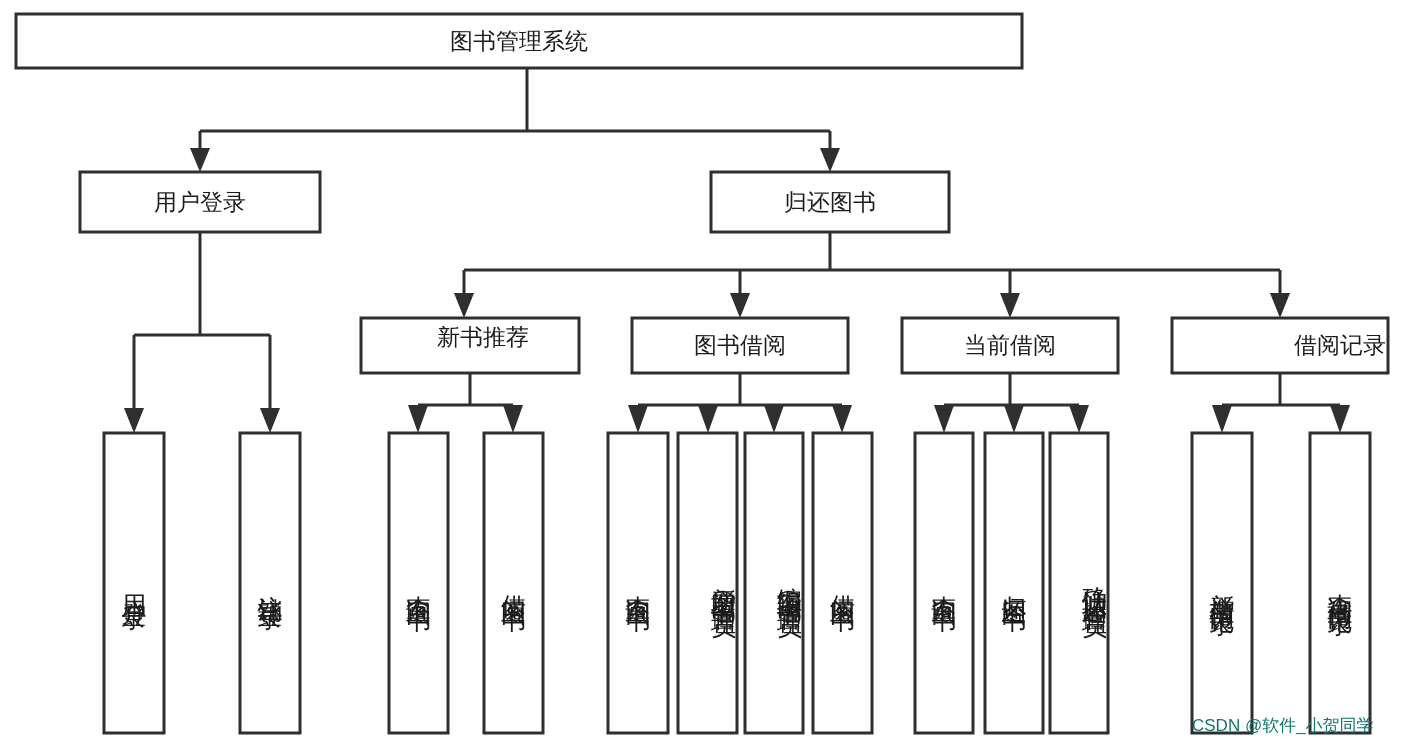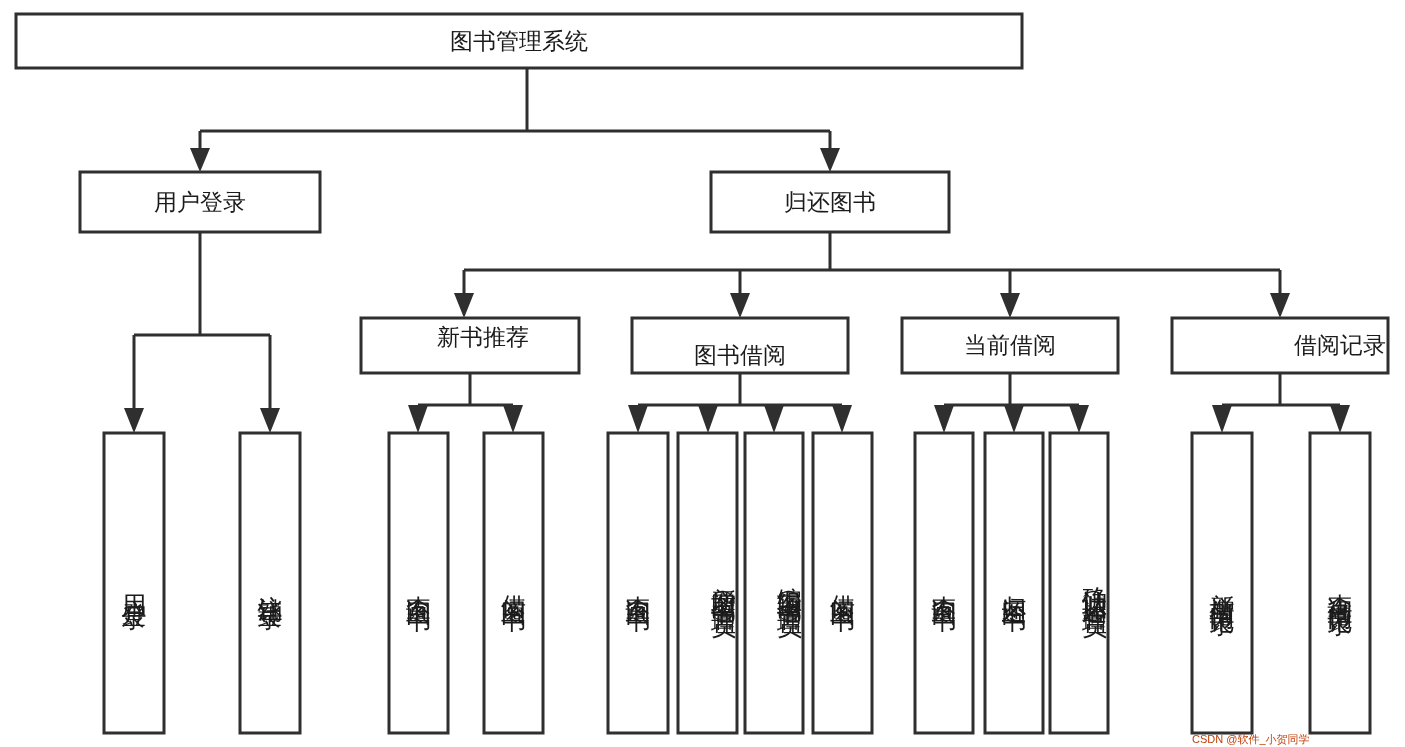--- a/index.html
+++ b/index.html
@@ -24,24 +24,24 @@
   .node-label.vert{
     writing-mode:vertical-rl;
     text-orientation:upright;
     font-size:25px;
     letter-spacing:4px;
     align-items:center;
     justify-content:center;
   }
   #watermark{
     position:absolute;
-    color:#c2410c;
-    font-size:11px;
+    color:#0f766e;
+    font-size:17px;
     white-space:nowrap;
-    left:1192px;top:732px;
+    left:1192px;top:714px;
     font-family:"Liberation Sans","DejaVu Sans",sans-serif;
   }
 </style>
 </head>
 <body>
 
 <div id="diagram-root">
 
   <svg id="tree-svg" viewBox="0 0 1405 747">
 
@@ -137,21 +137,21 @@
       <polygon class="arrow-head" points="1330,405 1350,405 1340,433"></polygon>
     </g>
   </svg>
 
   <div class="node-label horiz" style="left:16px;top:14px;width:1006px;height:54px;">图书管理系统</div>
 
   <div class="node-label horiz" style="left:80px;top:172px;width:240px;height:60px;">用户登录</div>
   <div class="node-label horiz" style="left:711px;top:172px;width:238px;height:60px;">归还图书</div>
 
   <div class="node-label horiz" style="left:374px;top:318px;width:218px;height:38px;">新书推荐</div>
-  <div class="node-label horiz" style="left:632px;top:328px;width:216px;height:55px;">图书借阅</div>
+  <div class="node-label horiz" style="left:632px;top:318px;width:216px;height:55px;">图书借阅</div>
   <div class="node-label horiz" style="left:902px;top:318px;width:216px;height:55px;">当前借阅</div>
   <div class="node-label horiz" style="left:1232px;top:318px;width:216px;height:55px;">借阅记录</div>
 
   <div class="node-label vert" style="left:104px;top:433px;width:60px;height:300px;">用户登录</div>
   <div class="node-label vert" style="left:240px;top:433px;width:60px;height:300px;">注销登录</div>
 
   <div class="node-label vert" style="left:389px;top:433px;width:59px;height:300px;">查询图书</div>
   <div class="node-label vert" style="left:484px;top:433px;width:59px;height:300px;">借阅图书</div>
 
   <div class="node-label vert" style="left:608px;top:433px;width:60px;height:300px;">查询图书</div>

